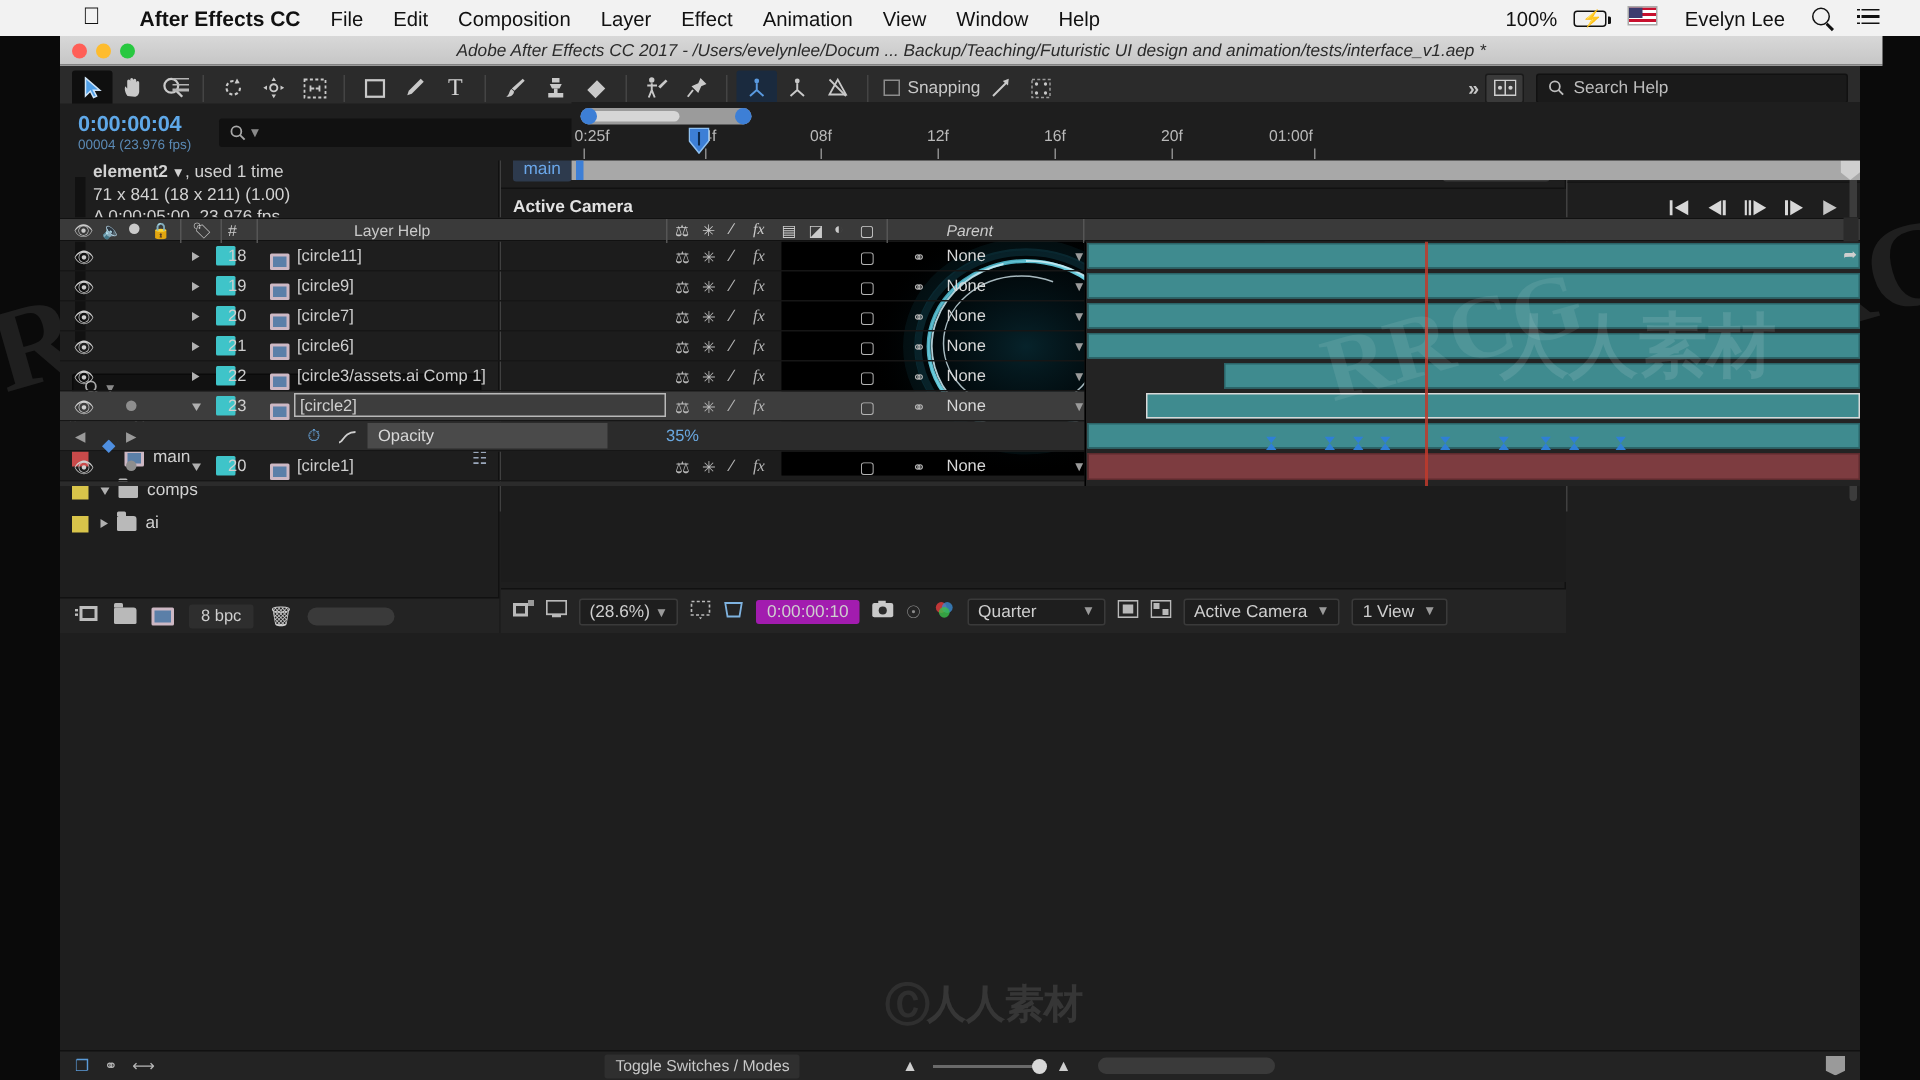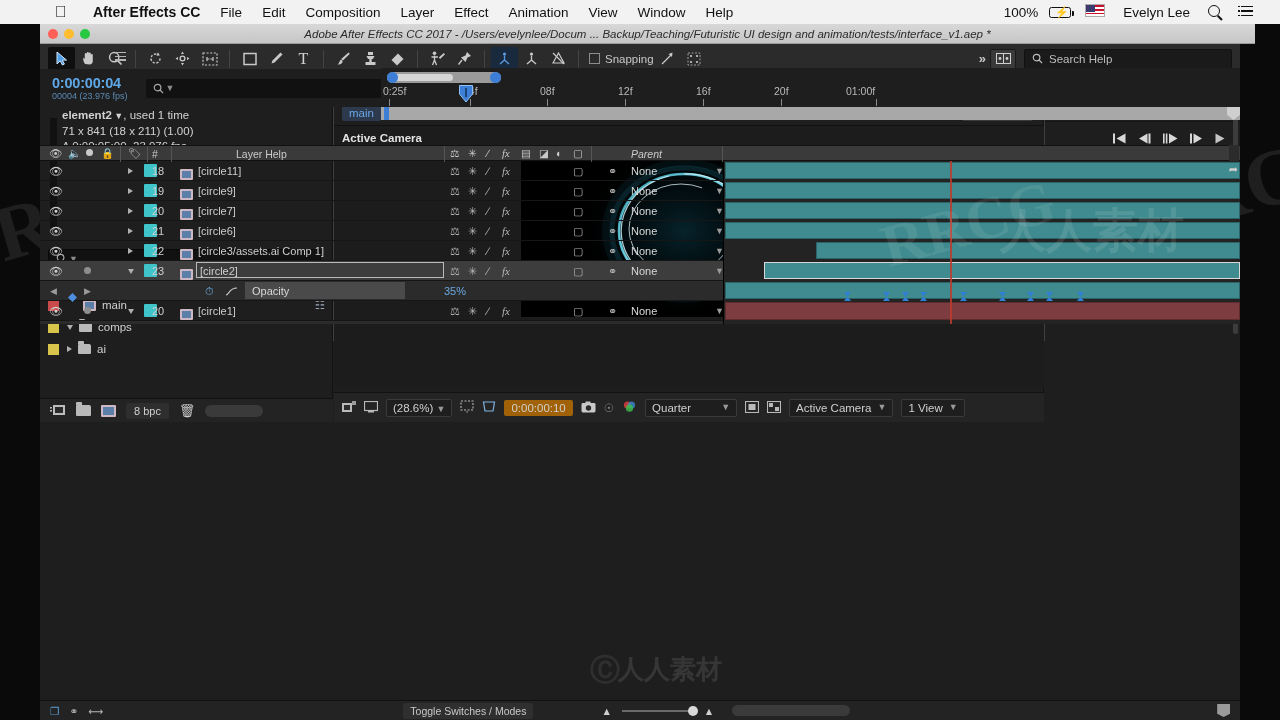--- a/index.html
+++ b/index.html
@@ -124,21 +124,21 @@
   .renderer-box { background:#3a3a3a; border-radius:2px; padding:2px 8px; color:#ddd; }
   .comp-canvas { position:absolute; left:0; top:52px; width:710px; height:262px; background:#1c1c1c; }
   .activecam { position:absolute; left:8px; top:6px; font-size:11.5px; color:#e2e2e2; font-weight:bold; }
   .stage { position:absolute; left:187px; top:21px; width:322px; height:170px; background:#000; overflow:hidden; }
   .comp-foot {
     position:absolute; left:0; bottom:0; width:710px; height:30px; background:#242424;
     display:flex; align-items:center; gap:8px; padding:0 8px; font-size:11.5px; color:#cfcfcf;
     border-top:1px solid #111;
   }
   .cf-sel { background:#1e1e1e; border:1px solid #3a3a3a; border-radius:2px; padding:2px 6px; }
-  .cf-box { background:#a16207; border-radius:2px; padding:2px 7px; }
+  .cf-box { background:#a21caf; border-radius:2px; padding:2px 7px; }
 
   
   .rightp { left:1005px; top:30px; width:195px; height:348px; }
   .sec-hdr { height:26px; background:#232323; display:flex;align-items:center;justify-content:space-between; padding:0 10px; font-size:11.5px;color:#d2d2d2;border-bottom:1px solid #111;}
   .rowlbl { font-size:11.5px; color:#d2d2d2; }
   .prev-transport { display:flex; align-items:center; justify-content:flex-end; gap:12px; padding:10px 14px 10px 0; color:#d8d8d8; font-size:13px; }
   .fieldbox { background:#2e2e2e; border:1px solid #1a1a1a; border-radius:2px; height:19px; display:flex; align-items:center; padding-left:7px; font-size:11.5px; color:#ddd; margin:2px 8px;}
   .bluebtn { width:24px;height:19px;background:#1c3a5e;border-radius:2px;display:flex;align-items:center;justify-content:center;color:#5ea8f0;font-size:12px;}
   .vscroll { position:absolute; right:2px; top:30px; width:5px; height:230px; background:#3c3c3c; border-radius:3px; }
 

